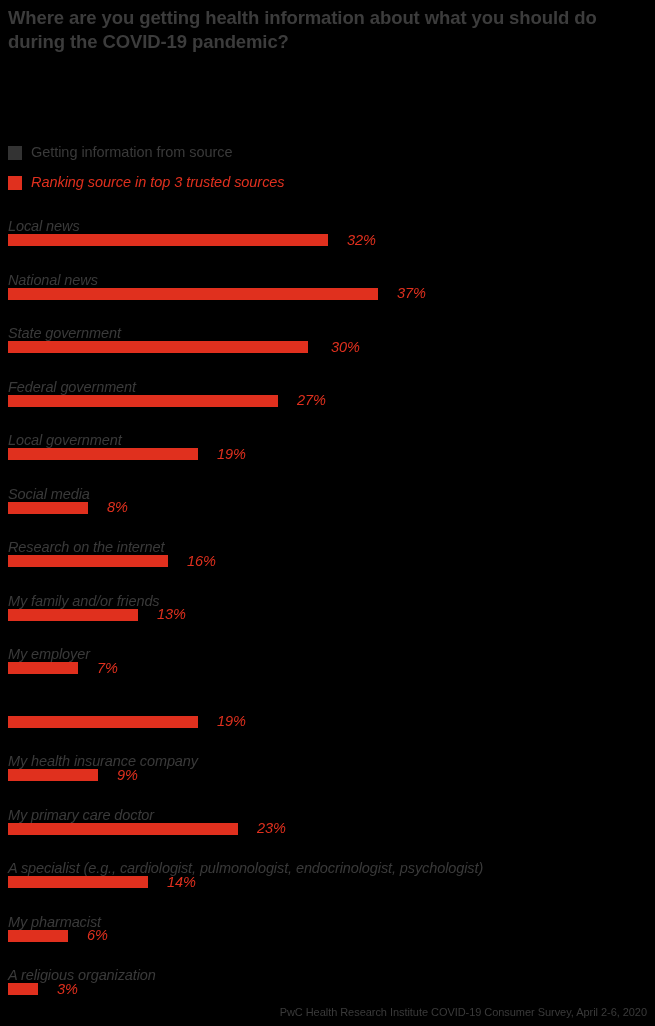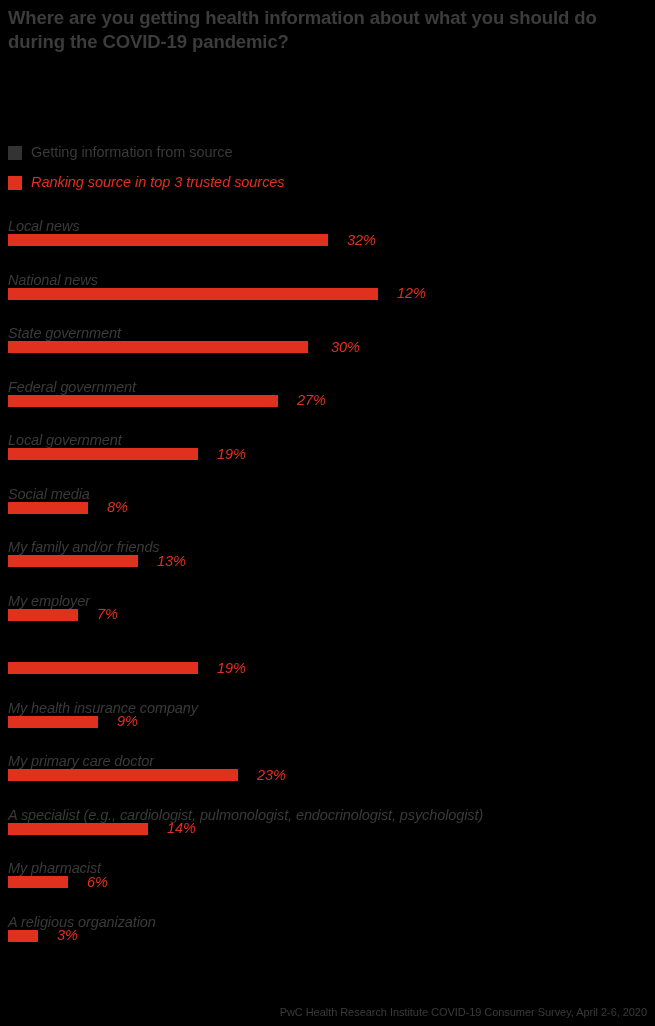--- a/index.html
+++ b/index.html
@@ -158,21 +158,21 @@
         <div class="cat-label">Local news</div>
         <div class="bar-line">
           <div class="bar-fill" style="width: 320px; background: rgb(224, 48, 30);"></div>
           <span class="bar-value" style="color: rgb(224, 48, 30);">32%</span>
         </div>
       </div>
       <div class="bar-row">
         <div class="cat-label">National news</div>
         <div class="bar-line">
           <div class="bar-fill" style="width: 370px; background: rgb(224, 48, 30);"></div>
-          <span class="bar-value" style="color: rgb(224, 48, 30);">12%</span>
+          <span class="bar-value" style="color: rgb(224, 48, 30);">37%</span>
         </div>
       </div>
       <div class="bar-row">
         <div class="cat-label">State government</div>
         <div class="bar-line">
           <div class="bar-fill" style="width: 300px; background: rgb(224, 48, 30);"></div>
           <span class="bar-value" style="color: rgb(224, 48, 30); margin-left: 7px;">30%</span>
         </div>
       </div>
       <div class="bar-row">
@@ -190,20 +190,27 @@
         </div>
       </div>
       <div class="bar-row">
         <div class="cat-label">Social media</div>
         <div class="bar-line">
           <div class="bar-fill" style="width: 80px; background: rgb(224, 48, 30);"></div>
           <span class="bar-value" style="color: rgb(224, 48, 30);">8%</span>
         </div>
       </div>
       <div class="bar-row">
+        <div class="cat-label">Research on the internet</div>
+        <div class="bar-line">
+          <div class="bar-fill" style="width: 160px; background: rgb(224, 48, 30);"></div>
+          <span class="bar-value" style="color: rgb(224, 48, 30);">16%</span>
+        </div>
+      </div>
+      <div class="bar-row">
         <div class="cat-label">My family and/or friends</div>
         <div class="bar-line">
           <div class="bar-fill" style="width: 130px; background: rgb(224, 48, 30);"></div>
           <span class="bar-value" style="color: rgb(224, 48, 30);">13%</span>
         </div>
       </div>
       <div class="bar-row">
         <div class="cat-label">My employer</div>
         <div class="bar-line">
           <div class="bar-fill" style="width: 70px; background: rgb(224, 48, 30);"></div>

